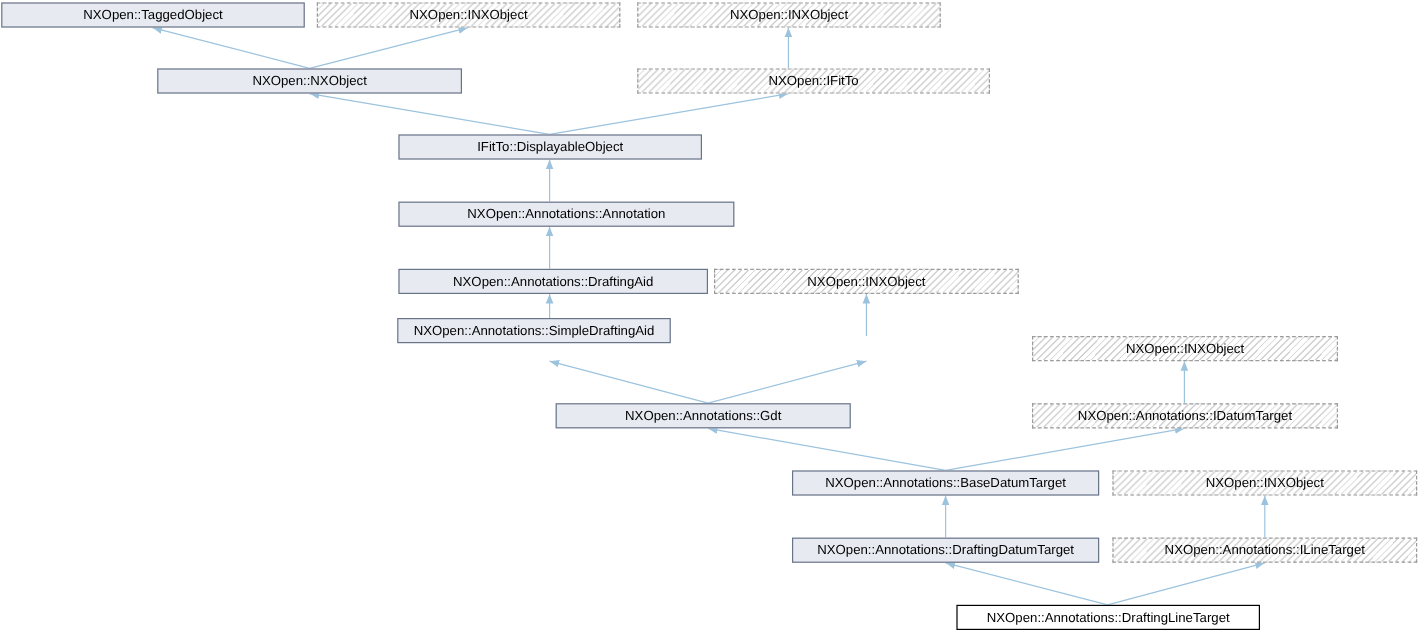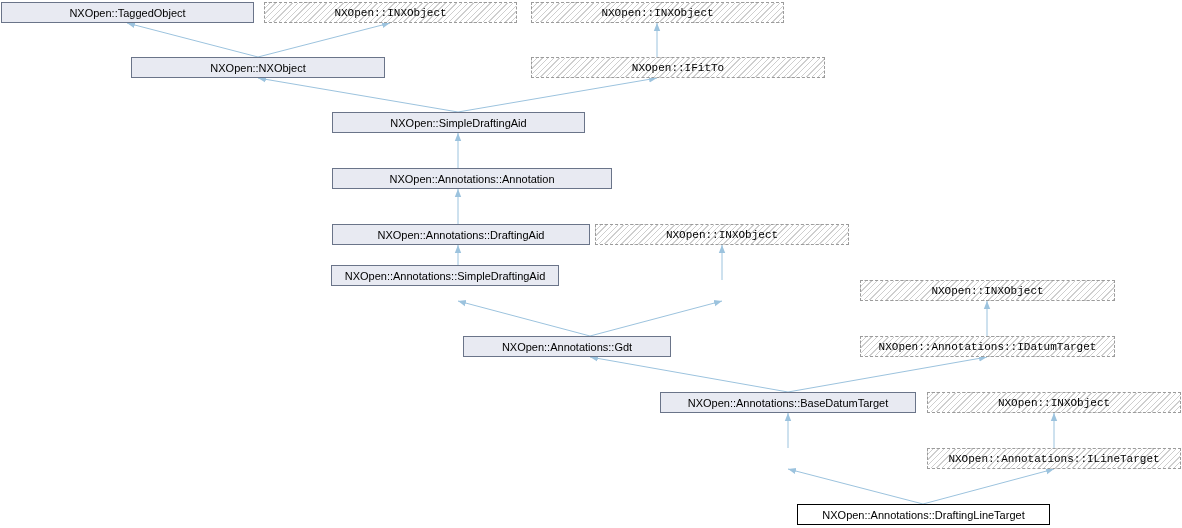--- a/index.html
+++ b/index.html
@@ -29,21 +29,20 @@
     border: 1px solid var(--node-border, #6a7489);
     cursor: pointer;
   }
   .node.hatched {
     background: repeating-linear-gradient(
       135deg,
       #ffffff 0px, #ffffff 3px,
       var(--hatch-line, #cfcfcf) 3px, var(--hatch-line, #cfcfcf) 4px
     );
     border: 1px dashed var(--hatch-border, #9b9b9b);
-    font-family: Liberation Mono, monospace;
   }
   .node.target {
     background: #ffffff;
     border: 1px solid var(--target-border, #000000);
   }
   svg.edges {
     position: absolute;
     left: 0; top: 0;
     z-index: 1;
     pointer-events: none;
@@ -82,33 +81,34 @@
     <line class="edge" x1="923" y1="504" x2="1054" y2="469" marker-end="url(#arrowhead)"></line>
   </svg>
 
   <div class="node solid" style="left:1px;   top:2px;   width:253px">NXOpen::TaggedObject</div>
   <div class="node hatched" style="left:264px; top:2px;   width:253px">NXOpen::INXObject</div>
   <div class="node hatched" style="left:531px; top:2px;   width:253px">NXOpen::INXObject</div>
 
   <div class="node solid" style="left:131px; top:57px;  width:254px">NXOpen::NXObject</div>
   <div class="node hatched" style="left:531px; top:57px;  width:294px">NXOpen::IFitTo</div>
 
-  <div class="node solid" style="left:332px; top:112px; width:253px">NXOpen::SimpleDraftingAid</div>
+  <div class="node solid" style="left:332px; top:112px; width:253px">IFitTo::DisplayableObject</div>
 
   <div class="node solid" style="left:332px; top:168px; width:280px">NXOpen::Annotations::Annotation</div>
 
   <div class="node solid" style="left:332px; top:224px; width:258px">NXOpen::Annotations::DraftingAid</div>
   <div class="node hatched" style="left:595px; top:224px; width:254px">NXOpen::INXObject</div>
 
   <div class="node solid" style="left:331px; top:265px; width:228px">NXOpen::Annotations::SimpleDraftingAid</div>
   <div class="node hatched" style="left:860px; top:280px; width:255px">NXOpen::INXObject</div>
 
-  <div class="node solid" style="left:463px; top:336px; width:208px">NXOpen::Annotations::Gdt</div>
+  <div class="node solid" style="left:463px; top:336px; width:246px">NXOpen::Annotations::Gdt</div>
   <div class="node hatched" style="left:860px; top:336px; width:255px">NXOpen::Annotations::IDatumTarget</div>
 
   <div class="node solid" style="left:660px; top:392px; width:256px">NXOpen::Annotations::BaseDatumTarget</div>
   <div class="node hatched" style="left:927px; top:392px; width:254px">NXOpen::INXObject</div>
 
+  <div class="node solid" style="left:660px; top:448px; width:256px">NXOpen::Annotations::DraftingDatumTarget</div>
   <div class="node hatched" style="left:927px; top:448px; width:254px">NXOpen::Annotations::ILineTarget</div>
 
   <div class="node target" style="left:797px; top:504px; width:253px">NXOpen::Annotations::DraftingLineTarget</div>
 
 </div>
 
 </body></html>

